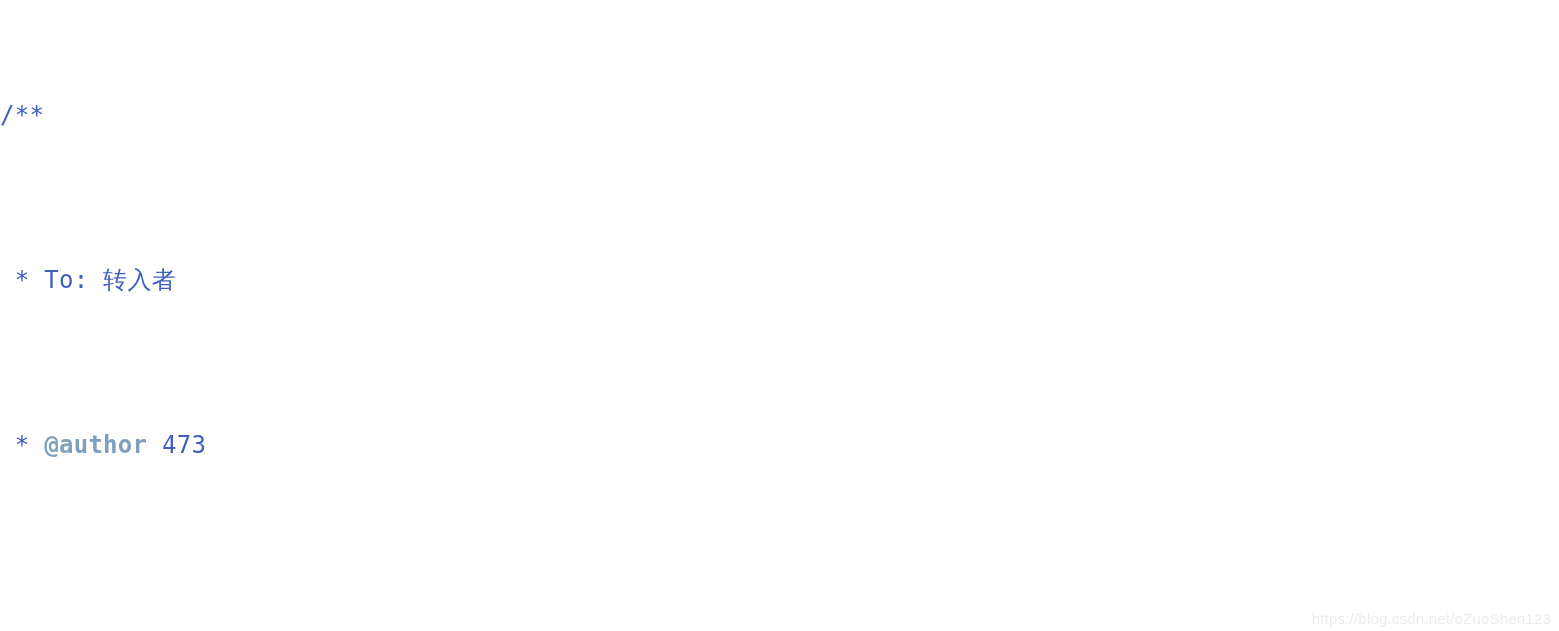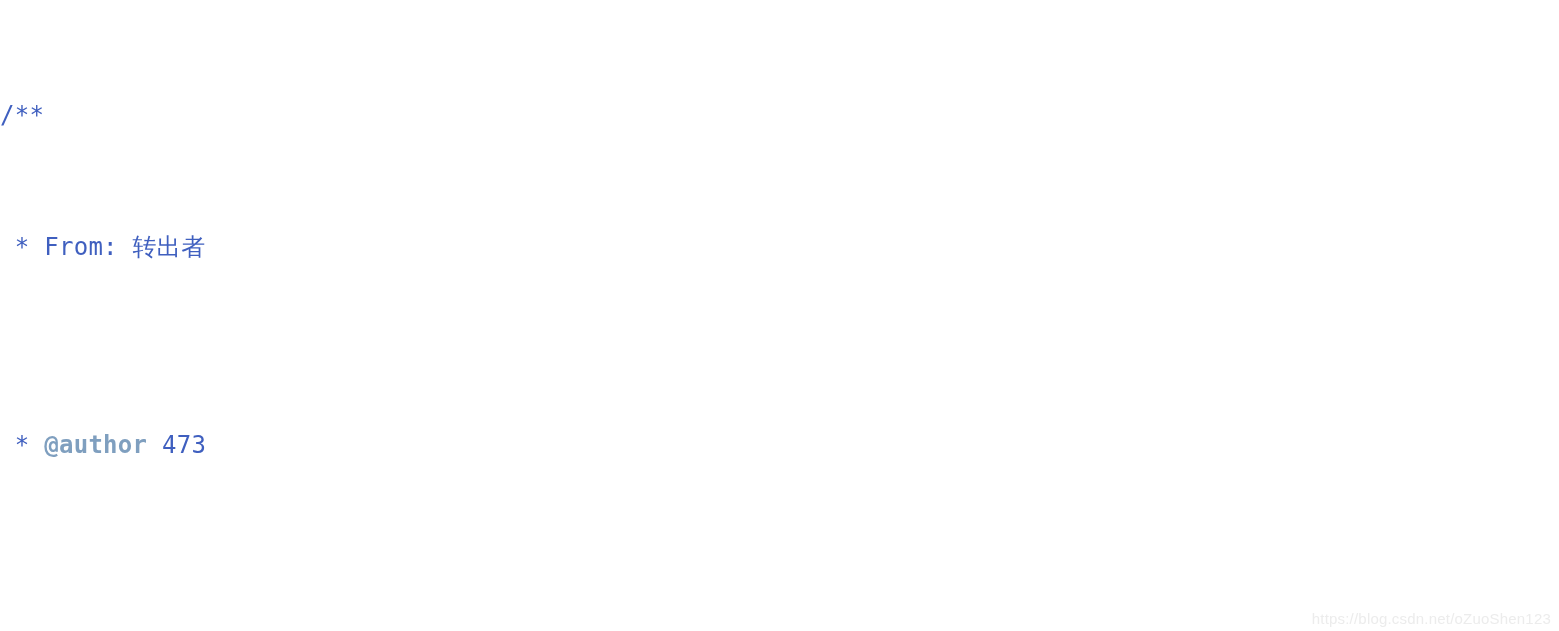--- a/index.html
+++ b/index.html
@@ -61,22 +61,22 @@
 </style>
 </head>
 <body>
 
 <div id="editor">
 
   <div id="code">
 
     <span class="ln"><span class="cmt">/**</span></span>
 
-    <span class="ln"><span class="cmt"> * </span><span class="cmt">From: 转出者</span></span>
 
+    <span class="ln"><span class="cmt"> * </span><span class="cmt">To: 转入者</span></span>
 
 
     <span class="ln"><span class="cmt"> * </span><span class="cmt-tag">@author</span><span class="cmt"> 473</span></span>
 
     
 
     
 
     
 

